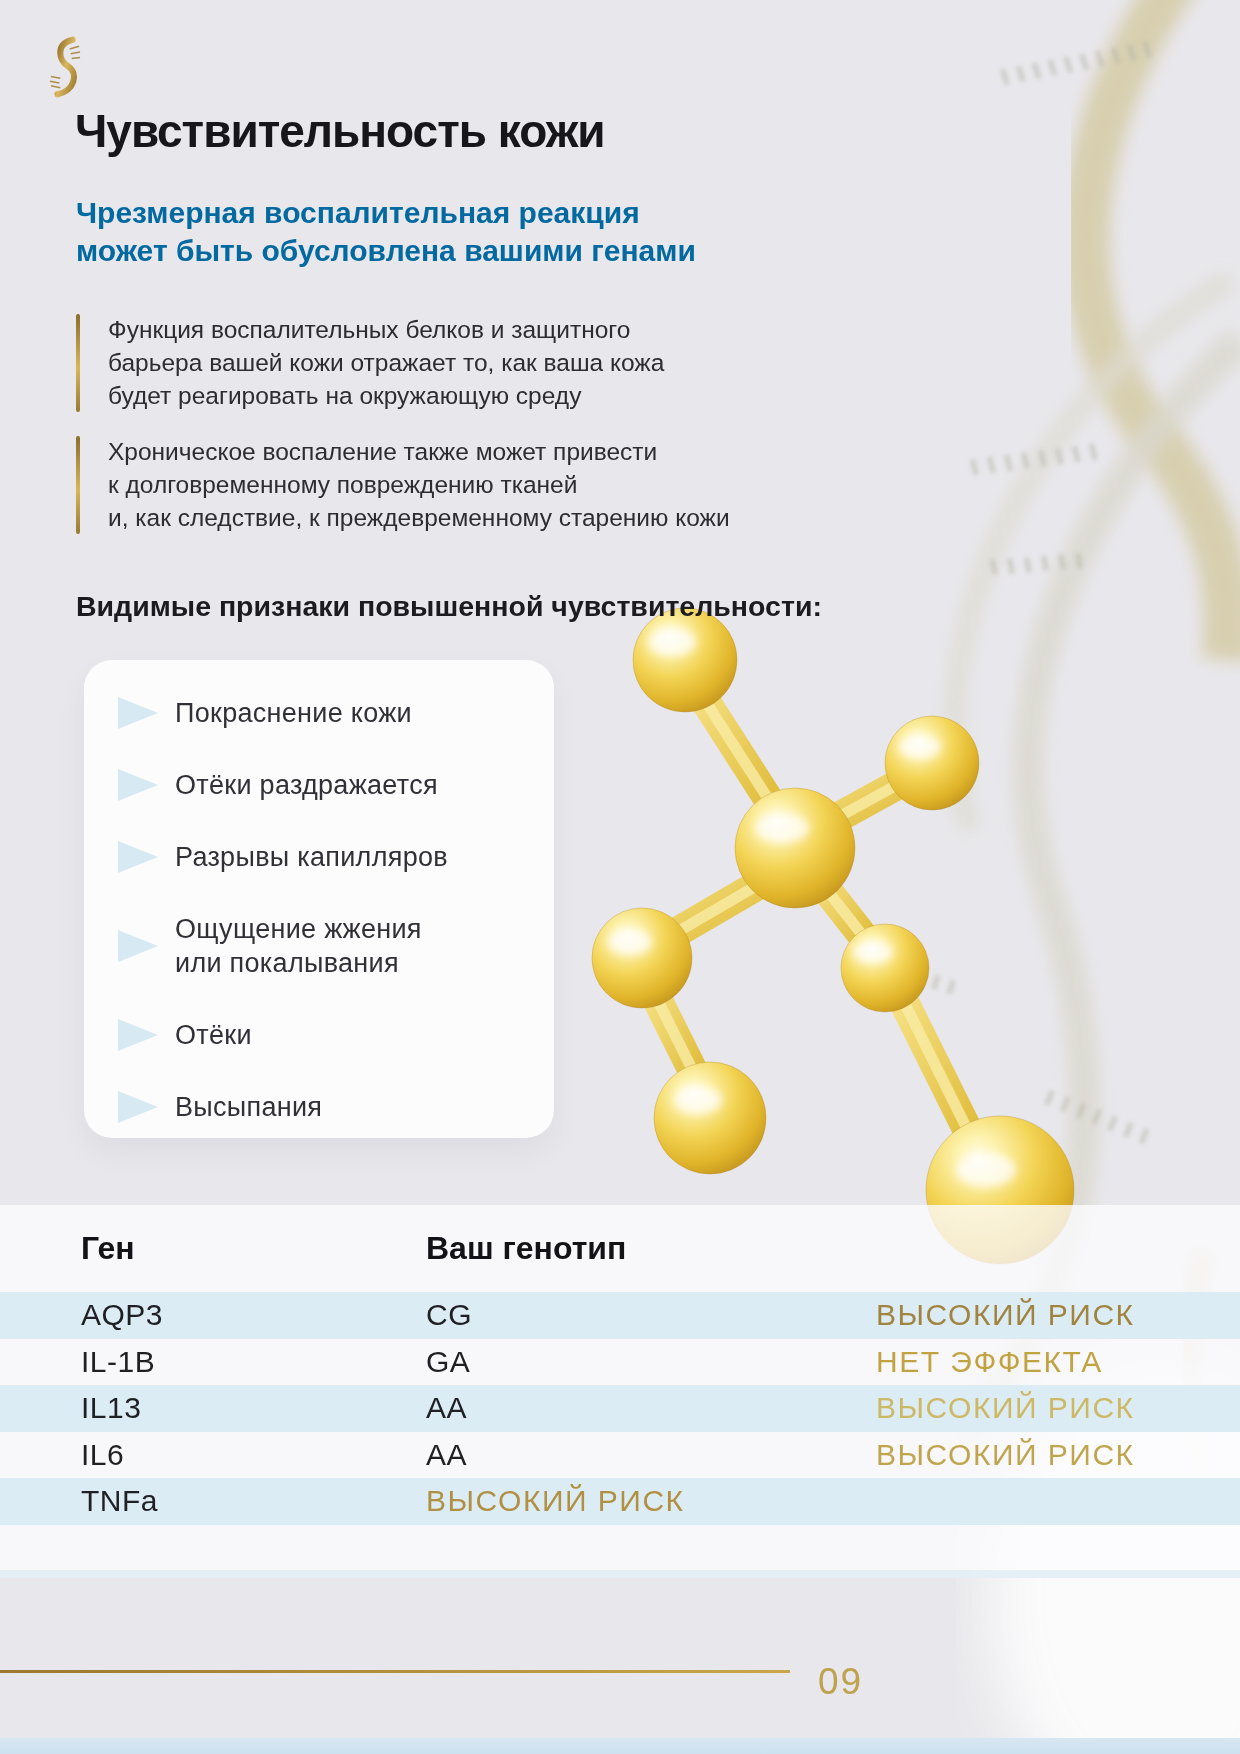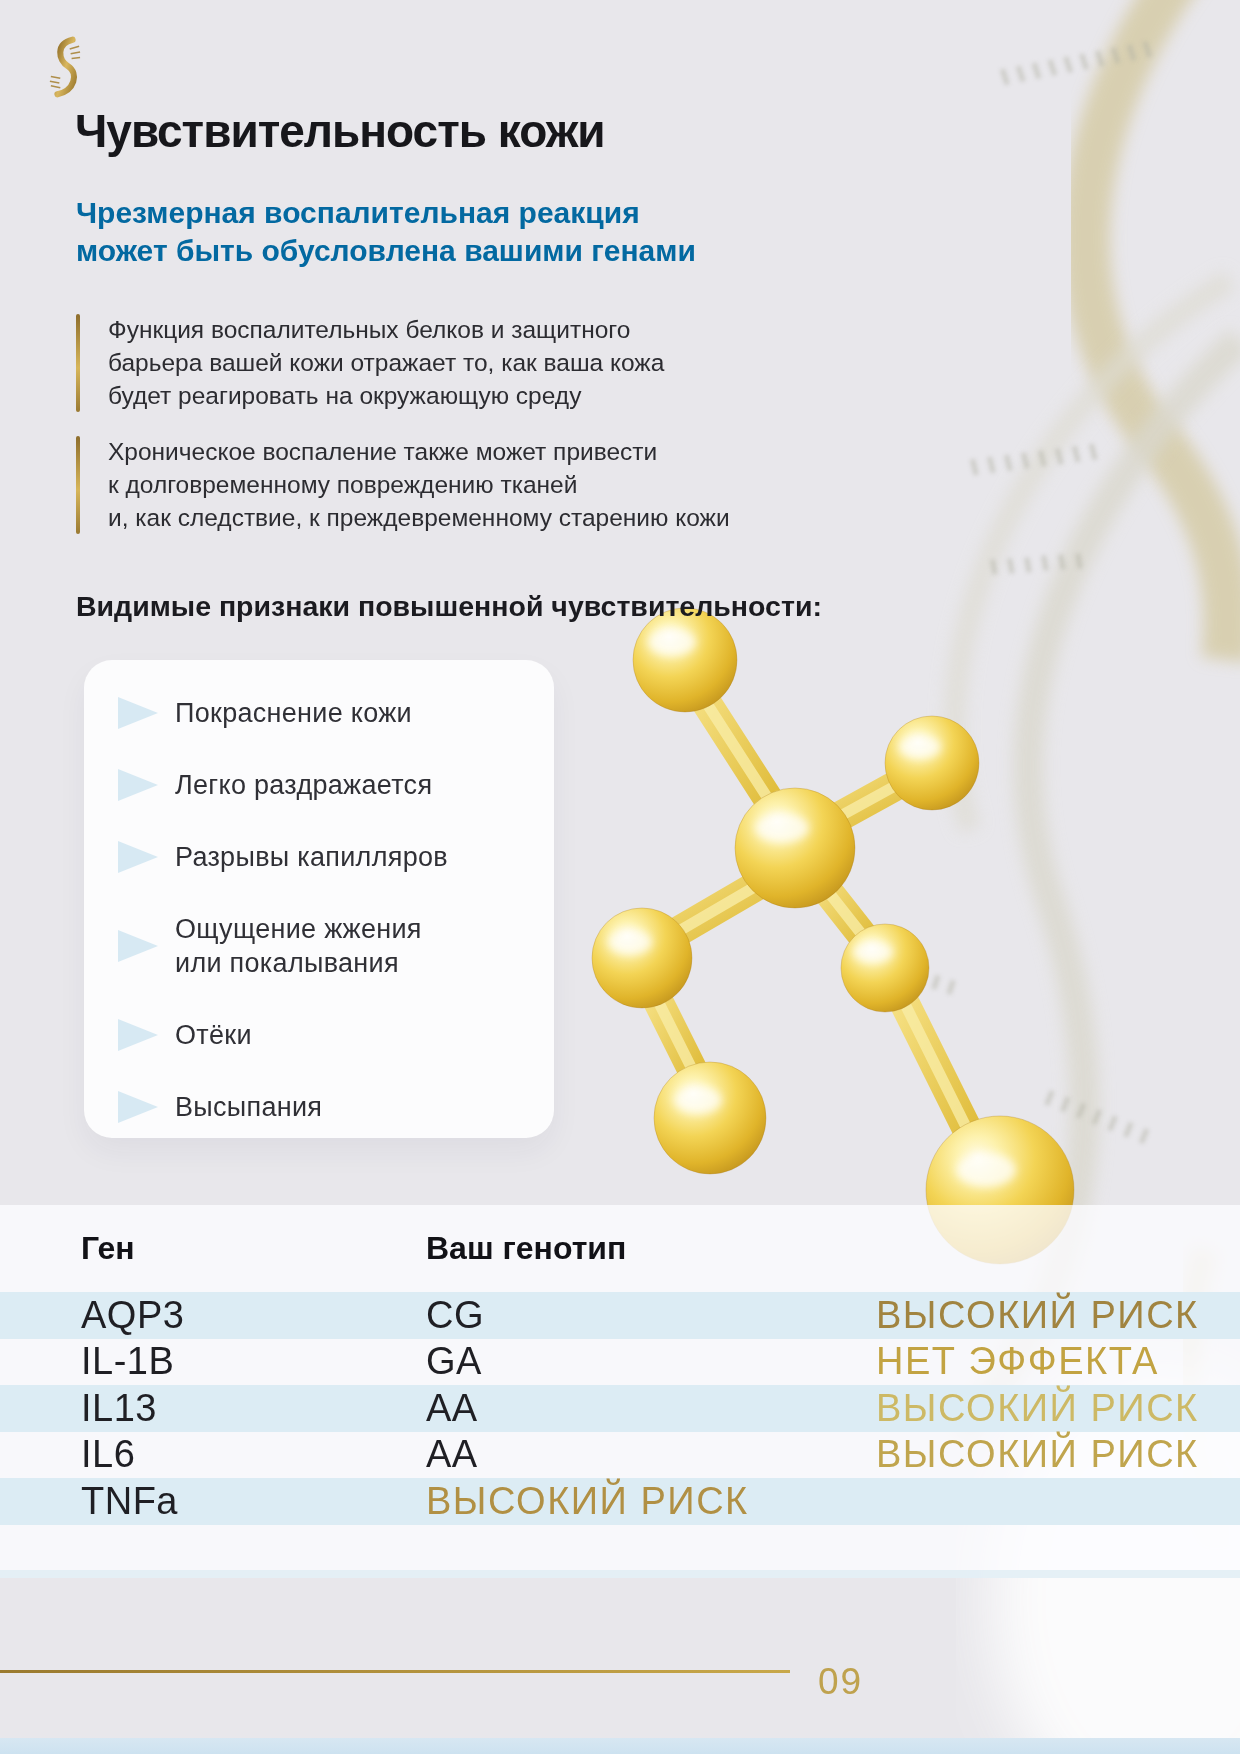--- a/index.html
+++ b/index.html
@@ -51,21 +51,21 @@
   .sign-label{font-size:27px;color:#303036;letter-spacing:.3px;line-height:1.26;white-space:pre-line;}
 
   
   .table-band{left:0;top:1205px;width:1240px;height:373px;background:rgba(253,253,255,.78);z-index:2;}
   .thead,.trow{display:grid;grid-template-columns:345px 450px auto;padding-left:81px;align-items:center;}
   .thead{padding-top:22px;height:64px;}
   .thead .th{font-size:32px;font-weight:800;color:#121217;}
   .tbody{margin-top:23px;}
   .trow{height:46.5px;}
   .trow.shaded{background:var(--rowshade);}
-  .td{font-size:38px;color:#1f1f24;letter-spacing:.5px;}
+  .td{font-size:30px;color:#1f1f24;letter-spacing:.5px;}
   .td.result{letter-spacing:1.5px;font-weight:400;}
   .band-stripe{left:0;top:1570px;width:1240px;height:8px;background:#dcebf3;opacity:.75;z-index:2;}
 
   
   .footer-line{left:0;top:1670px;width:790px;height:3px;background:linear-gradient(90deg,#9a7a2f,#c8a84a);z-index:3;}
   .page-num{left:818px;top:1650px;font-size:37px;font-weight:300;letter-spacing:2px;color:#bfa24e;z-index:3;margin-top:11px;}
   .bottom-strip{left:0;top:1738px;width:1240px;height:16px;background:linear-gradient(180deg,#d7e7f2,#cde2f0);z-index:3;}
 </style>
 </head>
 <body>
@@ -232,21 +232,21 @@
 <h3 class="abs signs-heading">Видимые признаки повышенной чувствительности:</h3>
 
 <div class="abs card">
   <ul>
     <li>
       <span class="tri"></span>
       <span class="sign-label">Покраснение кожи</span>
     </li>
     <li>
       <span class="tri"></span>
-      <span class="sign-label">Легко раздражается</span>
+      <span class="sign-label">Отёки раздражается</span>
     </li>
     <li>
       <span class="tri"></span>
       <span class="sign-label">Разрывы капилляров</span>
     </li>
     <li>
       <span class="tri"></span>
       <span class="sign-label">Ощущение жжения
 или покалывания</span>
     </li>

